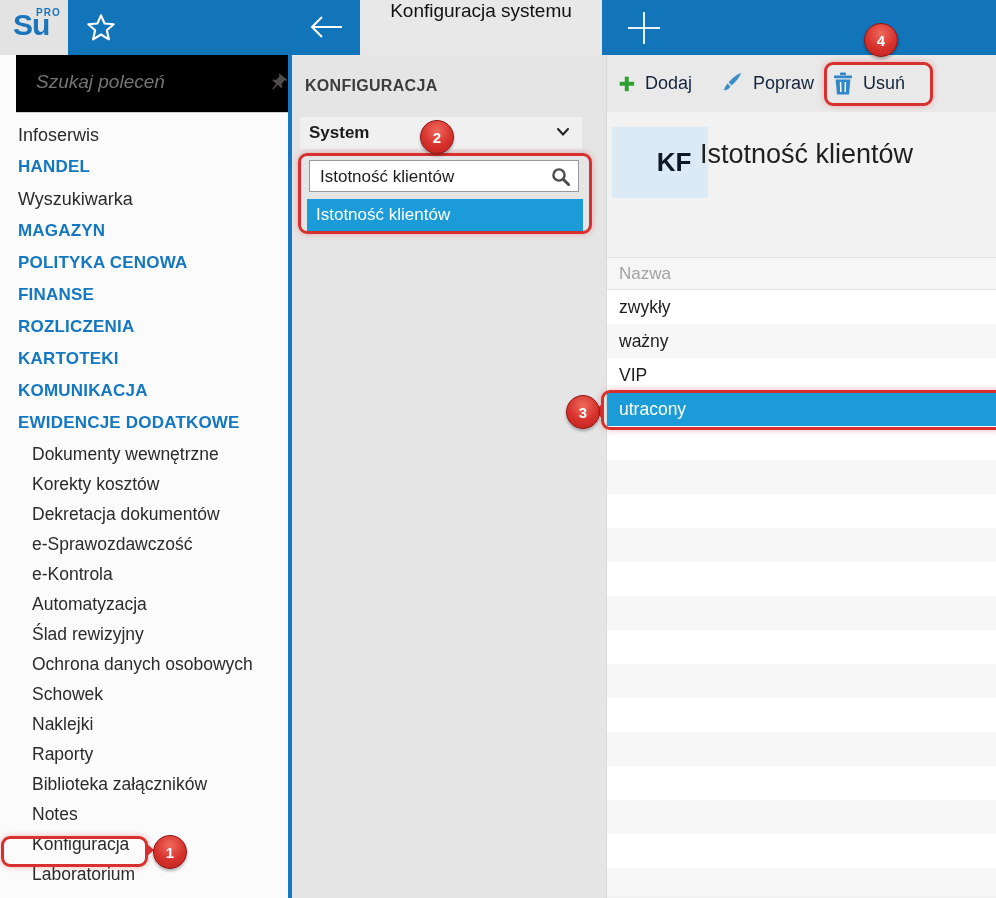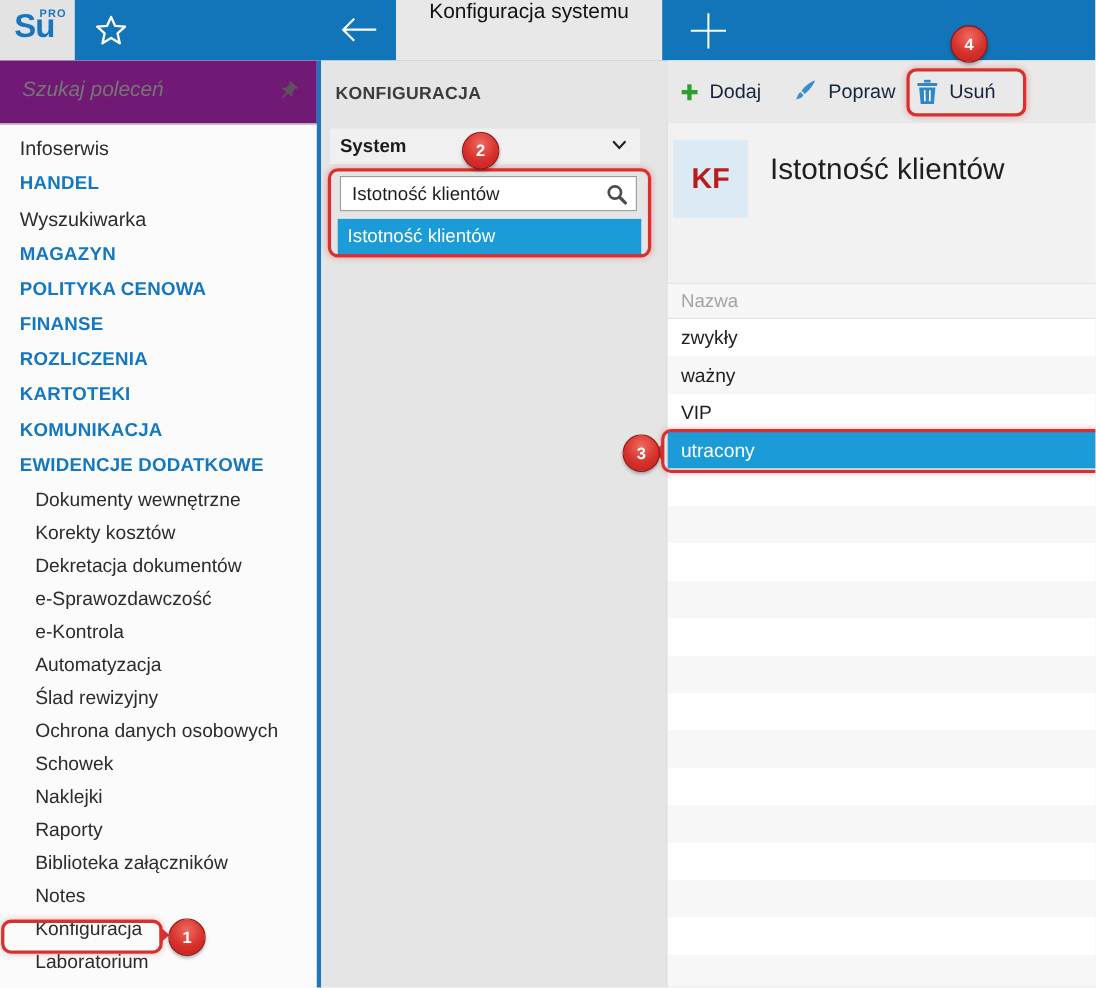--- a/index.html
+++ b/index.html
@@ -13,21 +13,21 @@
   .logo .main{position:absolute;left:13px;top:8px;font-size:30px;font-weight:600;letter-spacing:-1px;}
   .logo .sup{position:absolute;left:36px;top:7px;font-size:10px;font-weight:700;letter-spacing:1px;}
   .star-btn{position:absolute;left:84px;top:12px;width:36px;height:32px;cursor:pointer;}
   .back-btn{position:absolute;left:306px;top:13px;width:42px;height:30px;cursor:pointer;}
   .tab{position:absolute;left:360px;top:0;width:242px;height:55px;background:#e8e8e8;
        display:flex;align-items:flex-start;justify-content:center;font-size:19px;color:#111;font-weight:500;}
   .newtab-btn{position:absolute;left:620px;top:10px;width:48px;height:36px;cursor:pointer;}
 
   
   .sidebar{position:absolute;left:0;top:55px;width:288px;height:843px;background:#fbfbfb;}
-  .search-strip{position:absolute;left:0;top:0;width:288px;height:57px;background:#701a75;
+  .search-strip{position:absolute;left:16px;top:0;width:288px;height:57px;background:#000000;
                 border-bottom:1px solid #d2d0cf;}
   .search-strip .ph{position:absolute;left:18px;top:15px;font-size:19px;font-style:italic;color:#a39f9d;
                     background:transparent;border:none;outline:none;width:210px;font-family:inherit;}
   .pin{position:absolute;right:16px;top:18px;width:20px;height:20px;transform:rotate(40deg);opacity:.85;}
   .menu{position:absolute;left:0;top:64px;width:288px;}
   .mitem{display:flex;align-items:center;cursor:pointer;color:#2b2b2b;}
   .mitem.normal{height:32px;padding-left:18px;font-size:18px;}
   .mitem.section{height:32px;padding-left:18px;font-size:17px;font-weight:700;color:#1377c2;letter-spacing:.2px;}
   .mitem.sub{height:30px;padding-left:32px;font-size:17.5px;}
 
@@ -50,21 +50,21 @@
                display:flex;align-items:center;padding-left:9px;box-sizing:border-box;font-size:17px;cursor:pointer;}
 
   
   .rightpanel{position:absolute;left:607px;top:55px;width:389px;height:843px;background:#f2f2f2;text-decoration:underline;}
   .toolbar{position:absolute;left:0;top:0;width:389px;height:57px;background:#e9e9e9;}
   .tbtn{position:absolute;top:9px;height:38px;display:flex;align-items:center;gap:10px;cursor:pointer;
         font-size:18px;color:#14243c;padding:0 6px;}
   .tbtn.add{left:5px;} .tbtn.edit{left:106px;} .tbtn.del{left:220px;}
 
   .kf-badge{position:absolute;left:5px;top:72px;width:68px;height:71px;background:#dceaf5;
-            display:flex;align-items:center;justify-content:center;font-size:26px;font-weight:700;color:#b91c1c;}
+            display:flex;align-items:center;justify-content:center;font-size:26px;font-weight:700;color:#0f172a;padding-left:28px;}
   .page-title{position:absolute;left:93px;top:84px;font-size:27px;color:#1f1f1f;}
 
   .table{position:absolute;left:0;top:202px;width:457px;}
   .thead{height:33px;background:#f6f6f6;border-top:1px solid #e3e3e3;border-bottom:1px solid #e3e3e3;
          display:flex;align-items:center;padding-left:12px;box-sizing:border-box;
          font-size:17px;color:#a3a3a3;}
   .trow{height:34px;background:#fff;display:flex;align-items:center;padding-left:12px;box-sizing:border-box;
         font-size:17.5px;color:#1e1e1e;cursor:pointer;}
   .trow.alt{background:#f7f7f7;}
   .trow.selected{background:#1b9cd8;color:#fff;}

